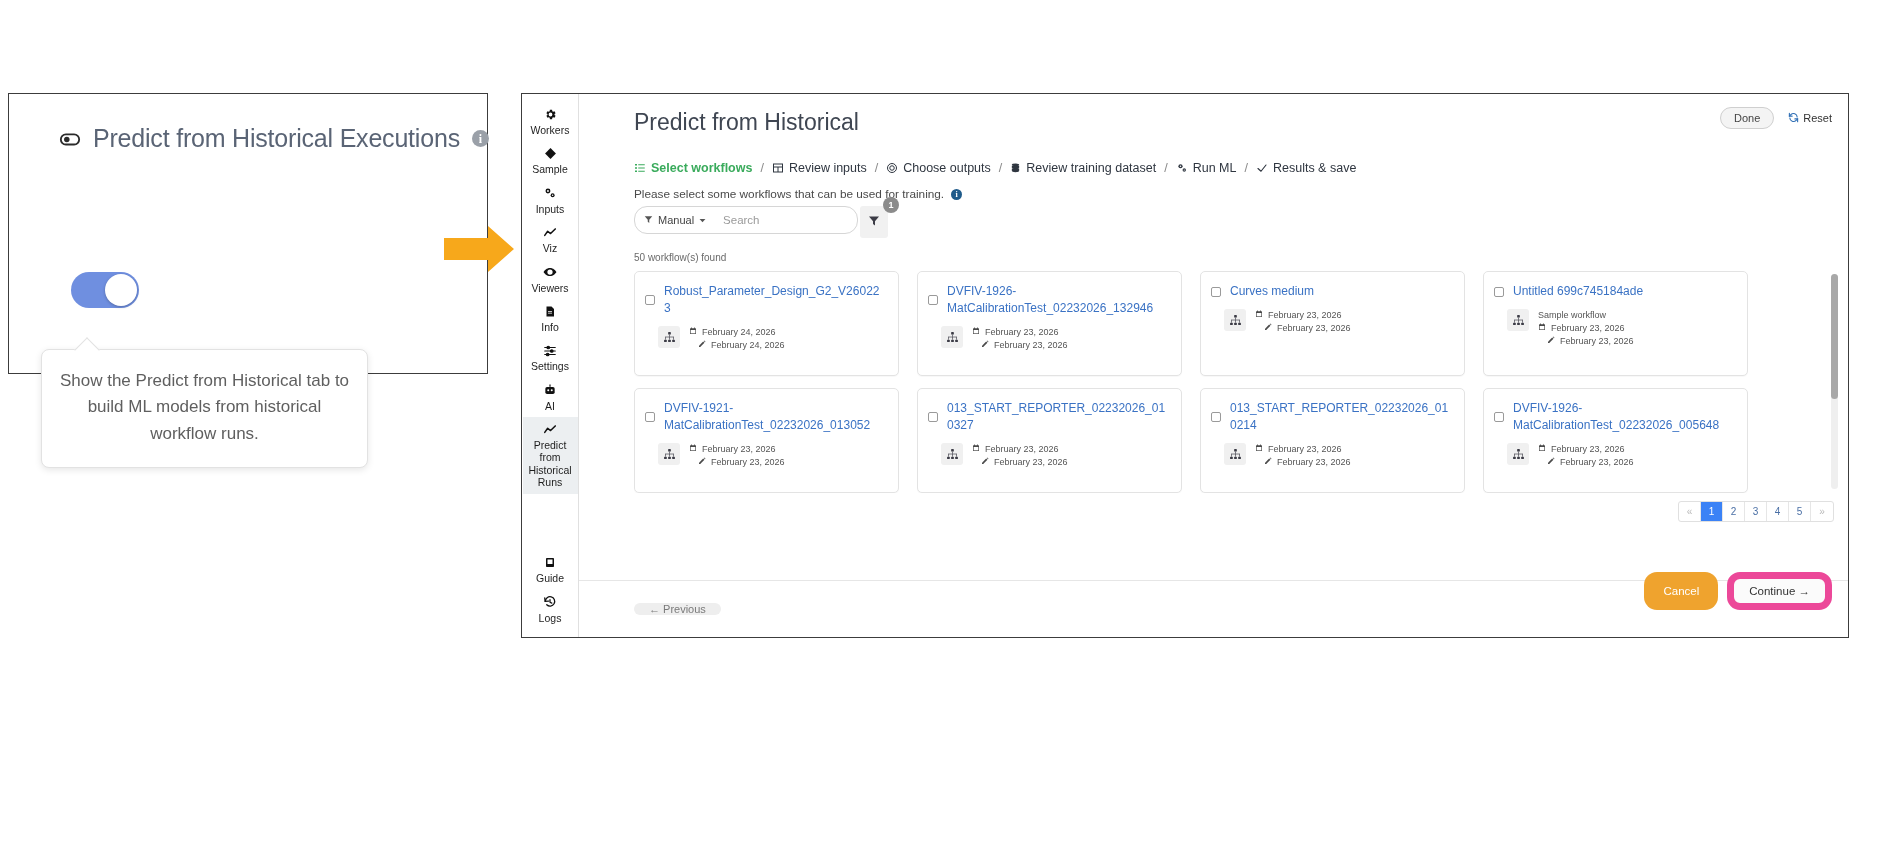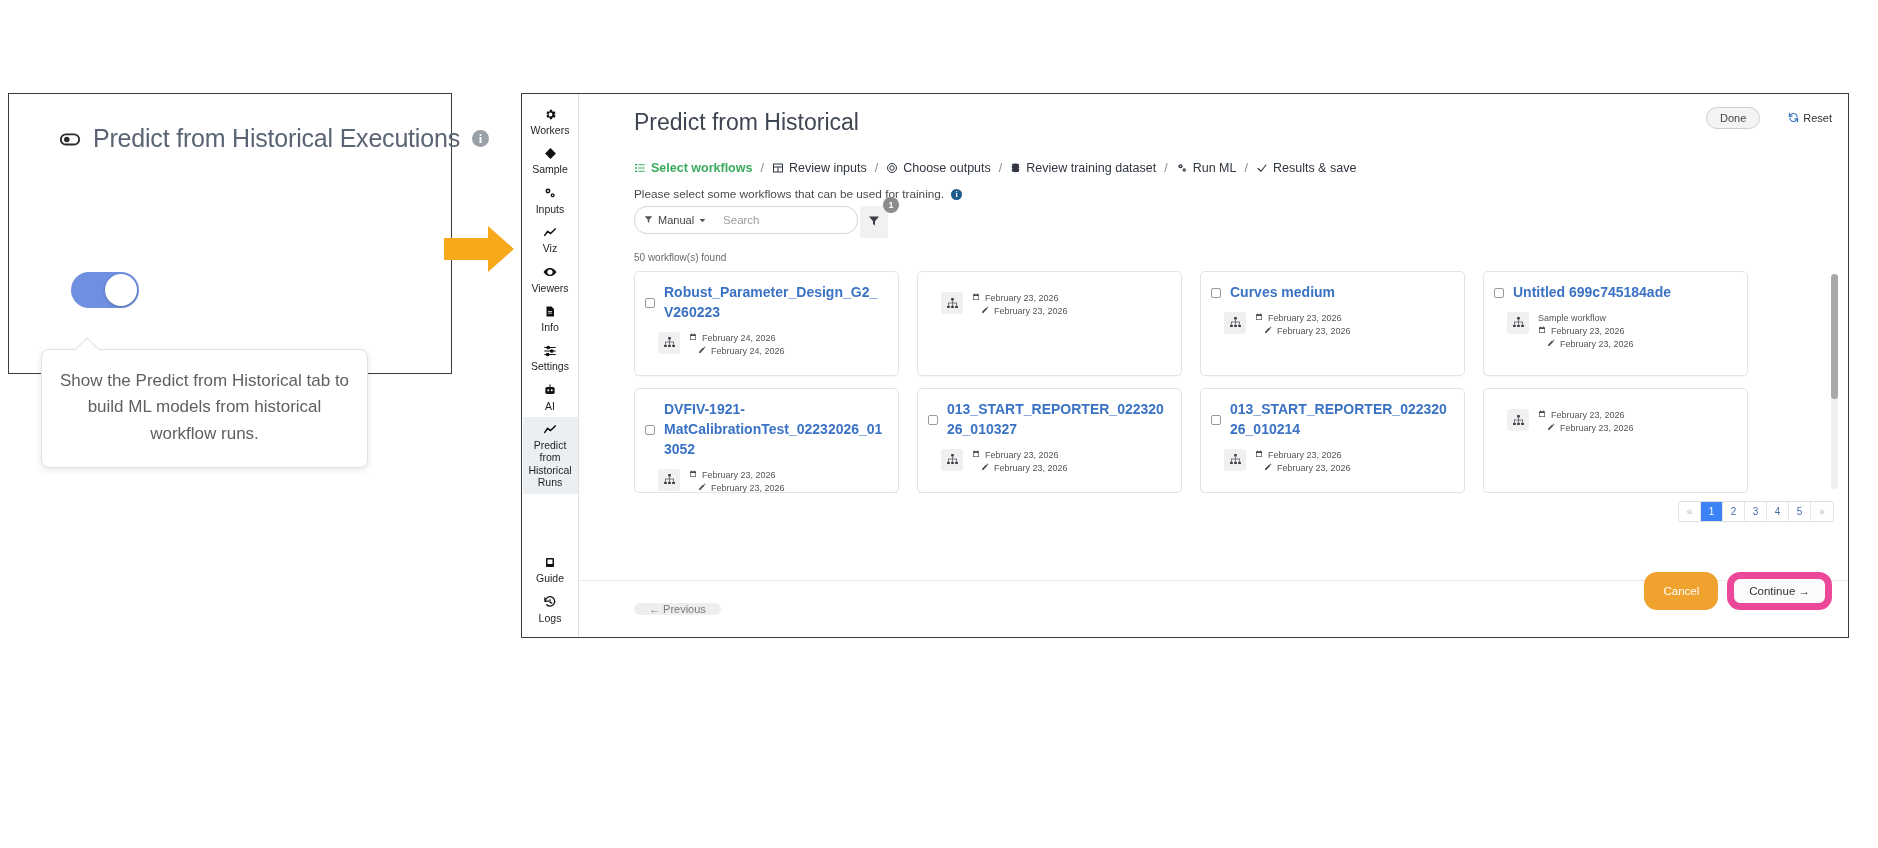--- a/index.html
+++ b/index.html
@@ -8,21 +8,21 @@
     width: 1878px; height: 848px;
     background: #ffffff;
     font-family: "Liberation Sans", sans-serif;
     overflow: hidden;
   }
   #stage { position: relative; width: 1878px; height: 848px; background:#fff; }
 
   
   #left-panel {
     position: absolute; left: 8px; top: 93px;
-    width: 444px; height: 281px;
+    width: 480px; height: 281px;
     border: 1.5px solid #3c3c3c; background: #fff;
   }
   #lp-headrow {
     position: absolute; left: 50px; top: 30px;
     display: flex; align-items: center; gap: 12px;
   }
   .eye-ico { width: 22px; height: 22px; display:block; }
   #lp-title {
     font-size: 25px; color: #5a6475; font-weight: 400; white-space: nowrap;
     letter-spacing: -0.2px;
@@ -84,21 +84,21 @@
   .side-item .s-lbl { font-size:10.5px; color:#1e1e1e; text-align:center; line-height:1.18; }
   .side-item.active { background:#eceff1; }
   .side-spacer { flex: 1 1 auto; }
 
   
   #content { flex:1; position:relative; }
   #app-title {
     position:absolute; left:55px; top:15px;
     font-size:23px; color:#3f4652;
   }
-  #topright { position:absolute; right:16px; top:13px; display:flex; gap:28px; }
+  #topright { position:absolute; right:16px; top:13px; display:flex; gap:14px; }
   #done-btn {
     border:1px solid #cfcfcf; border-radius:13px;
     background:#f4f4f4; color:#444; font-size:11px;
     padding:4px 13px; cursor:pointer;
   }
   #reset-btn {
     display:flex; align-items:center; gap:4px;
     font-size:11px; color:#333; cursor:pointer;
   }
 
@@ -184,21 +184,21 @@
     position:relative;
     box-shadow: 0 1px 1px rgba(0,0,0,.03);
   }
   .wf-top { display:flex; align-items:center; gap:9px; }
   .wf-check {
     width:10px; height:10px; min-width:10px;
     border:1px solid #9a9a9a; border-radius:2px; background:#fff;
     cursor:pointer;
   }
   .wf-name {
-    font-size:14px; color:#3a72c4; font-weight:700;
+    font-size:12px; color:#3a72c4; font-weight:400;
     line-height:1.42; word-break: break-word; cursor:pointer;
   }
   .wf-body { display:flex; align-items:flex-start; gap:9px; margin-top:9px; padding-left:13px; }
   .wf-thumb {
     width:22px; height:22px; border-radius:3px; background:#f0f0f0;
     display:flex; align-items:center; justify-content:center; flex:0 0 auto;
   }
   .wf-meta { display:flex; flex-direction:column; gap:3px; padding-top:1px; }
   .wf-sample { font-size:9px; color:#555; }
   .wf-line { display:flex; align-items:center; gap:5px; font-size:9px; color:#555; }
@@ -567,20 +567,24 @@
                     <span><svg width="8" height="8" viewBox="0 0 24 24" fill="#4a4a4a">
                         <path d="M3 17.3L15.6 4.7l3.7 3.7L6.7 21H3z"></path>
                         <path d="M17.2 3.1l3.7 3.7 1.6-1.6-3.7-3.7z"></path>
                       </svg></span>
                     <span>February 24, 2026</span>
                   </div>
                 </div>
               </div>
             </div>
             <div class="wf-card">
+              <div class="wf-top">
+                <div class="wf-check"></div>
+                <div class="wf-name">DVFIV-1926-MatCalibrationTest_02232026_132946</div>
+              </div>
               <div class="wf-body">
                 <div class="wf-thumb">
                   <svg width="13" height="13" viewBox="0 0 24 24" fill="#3c3c46">
                     <rect x="9.5" y="2" width="5" height="4.5" rx="1"></rect>
                     <rect x="2" y="16" width="5" height="4.5" rx="1"></rect>
                     <rect x="9.5" y="16" width="5" height="4.5" rx="1"></rect>
                     <rect x="17" y="16" width="5" height="4.5" rx="1"></rect>
                     <rect x="11.4" y="6.5" width="1.2" height="4"></rect>
                     <rect x="4.5" y="10.5" width="15" height="1.2"></rect>
                     <rect x="4" y="10.5" width="1.2" height="5.5"></rect>
@@ -798,20 +802,24 @@
                     <span><svg width="8" height="8" viewBox="0 0 24 24" fill="#4a4a4a">
                         <path d="M3 17.3L15.6 4.7l3.7 3.7L6.7 21H3z"></path>
                         <path d="M17.2 3.1l3.7 3.7 1.6-1.6-3.7-3.7z"></path>
                       </svg></span>
                     <span>February 23, 2026</span>
                   </div>
                 </div>
               </div>
             </div>
             <div class="wf-card">
+              <div class="wf-top">
+                <div class="wf-check"></div>
+                <div class="wf-name">DVFIV-1926-MatCalibrationTest_02232026_005648</div>
+              </div>
               <div class="wf-body">
                 <div class="wf-thumb">
                   <svg width="13" height="13" viewBox="0 0 24 24" fill="#3c3c46">
                     <rect x="9.5" y="2" width="5" height="4.5" rx="1"></rect>
                     <rect x="2" y="16" width="5" height="4.5" rx="1"></rect>
                     <rect x="9.5" y="16" width="5" height="4.5" rx="1"></rect>
                     <rect x="17" y="16" width="5" height="4.5" rx="1"></rect>
                     <rect x="11.4" y="6.5" width="1.2" height="4"></rect>
                     <rect x="4.5" y="10.5" width="15" height="1.2"></rect>
                     <rect x="4" y="10.5" width="1.2" height="5.5"></rect>

